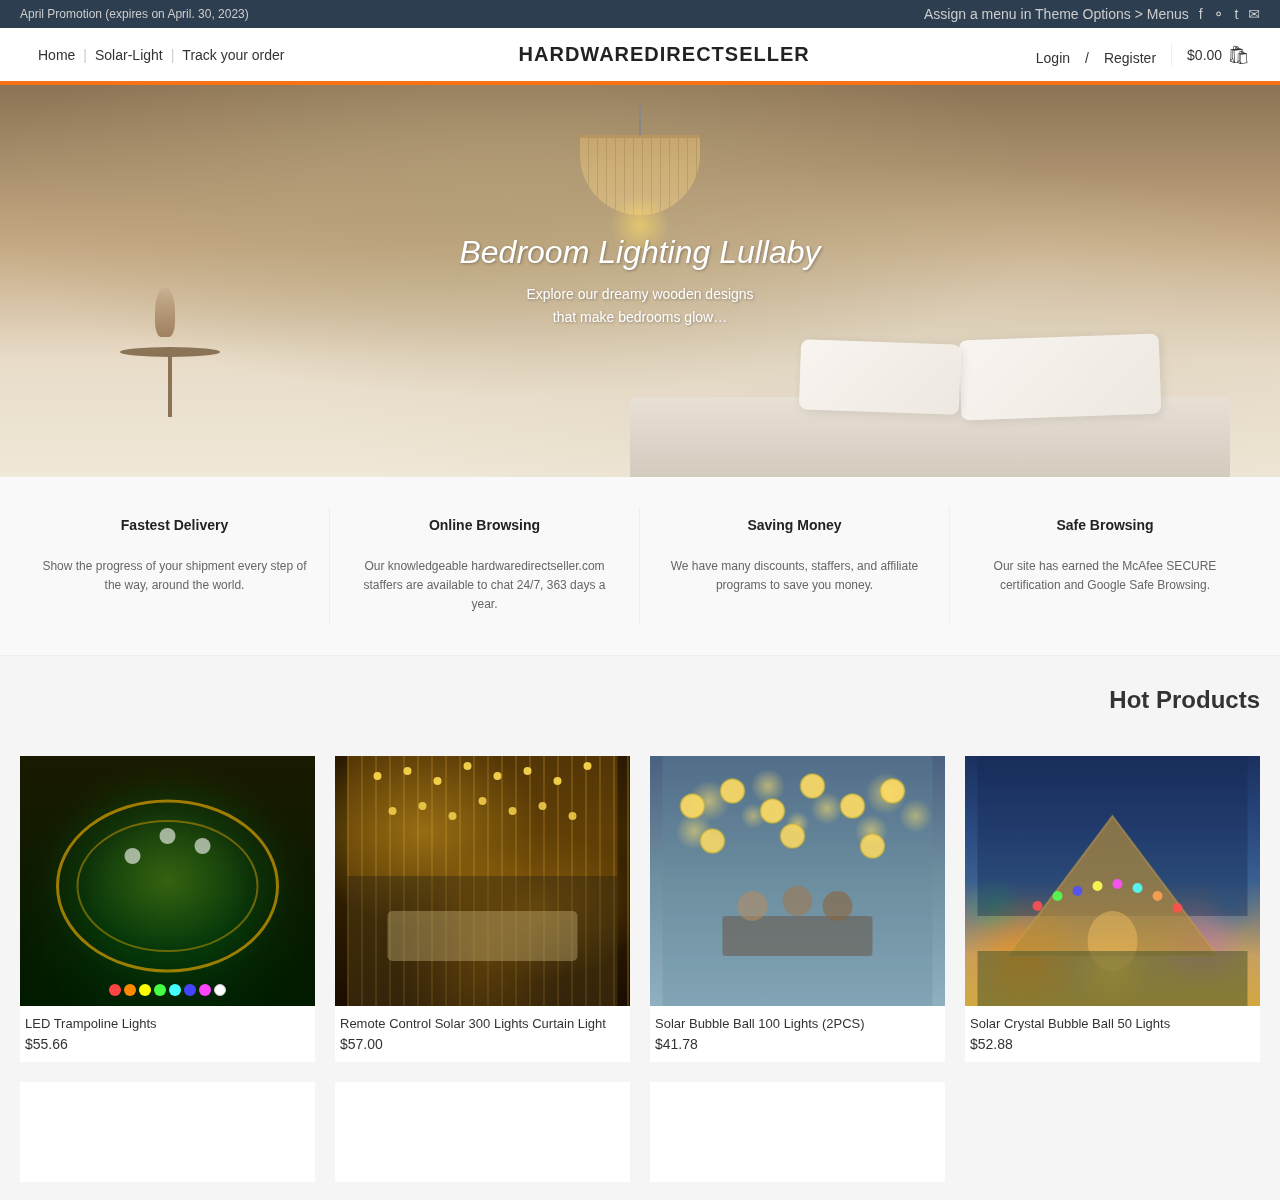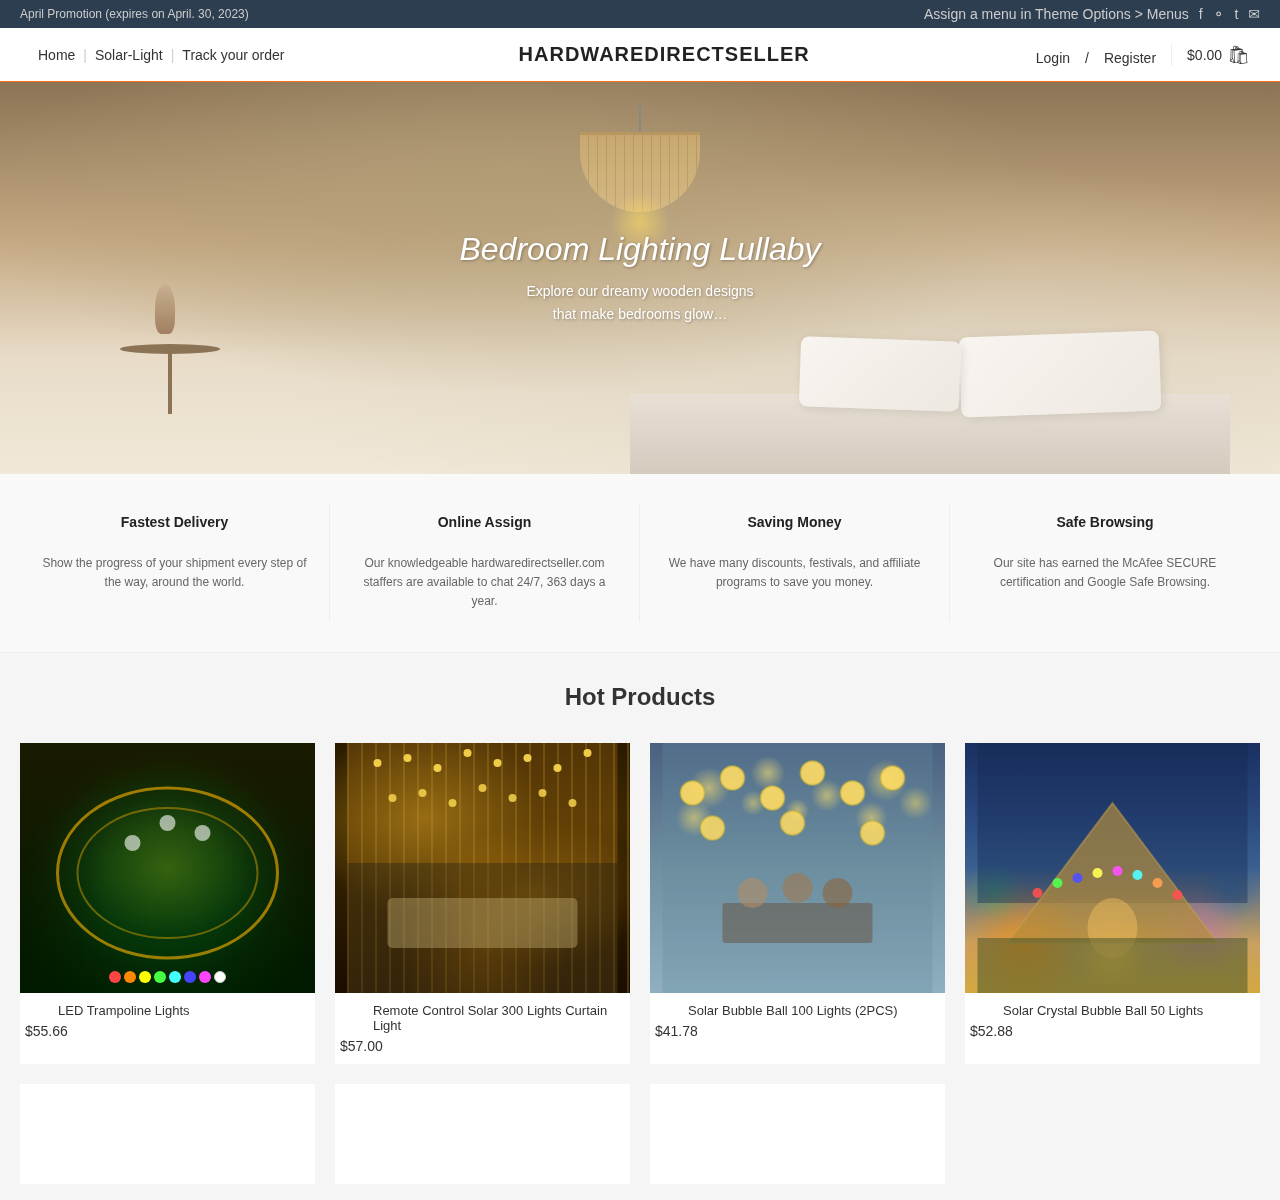--- a/index.html
+++ b/index.html
@@ -29,21 +29,21 @@
       color: #e8a000;
       text-decoration: none;
     }
 
     
     .header {
       display: flex;
       align-items: center;
       justify-content: space-between;
       padding: 15px 30px;
-      border-bottom: 1px solid #f97316;
+      border-bottom: 4px solid #f97316;
       background: #fff;
     }
     .nav-left {
       display: flex;
       align-items: center;
       gap: 0;
       font-size: 14px;
     }
     .nav-left a {
       text-decoration: none;
@@ -255,25 +255,25 @@
       color: #666;
       line-height: 1.6;
     }
 
     
     .hot-products {
       padding: 30px 20px;
       background: #f5f5f5;
     }
     .section-title {
-      text-align: center;
+      text-align: right;
       font-size: 24px;
       font-weight: bold;
       color: #333;
-      margin-bottom: 32px;
+      margin-bottom: 42px;
     }
     .products-grid {
       display: grid;
       grid-template-columns: repeat(4, 1fr);
       gap: 20px;
       margin-bottom: 20px;
     }
     .product-card {
       background: #fff;
       cursor: pointer;
@@ -284,21 +284,20 @@
       overflow: hidden;
       position: relative;
     }
     .product-info {
       padding: 10px 5px;
     }
     .product-name {
       font-size: 13px;
       color: #333;
       margin-bottom: 5px;
-      margin-left: 33px;
     }
     .product-price {
       font-size: 14px;
       color: #333;
       font-weight: normal;
     }
 
     
     .img-trampoline {
       background: 
@@ -466,26 +465,26 @@
     </p>
   </div>
 </section>
 
 <section class="features">
   <div class="feature-item">
     <div class="feature-title">Fastest Delivery</div>
     <div class="feature-desc">Show the progress of your shipment every step of the way, around the world.</div>
   </div>
   <div class="feature-item">
-    <div class="feature-title">Online Assign</div>
+    <div class="feature-title">Online Browsing</div>
     <div class="feature-desc">Our knowledgeable hardwaredirectseller.com staffers are available to chat 24/7, 363 days a year.</div>
   </div>
   <div class="feature-item">
     <div class="feature-title">Saving Money</div>
-    <div class="feature-desc">We have many discounts, festivals, and affiliate programs to save you money.</div>
+    <div class="feature-desc">We have many discounts, staffers, and affiliate programs to save you money.</div>
   </div>
   <div class="feature-item">
     <div class="feature-title">Safe Browsing</div>
     <div class="feature-desc">Our site has earned the McAfee SECURE certification and Google Safe Browsing.</div>
   </div>
 </section>
 
 <section class="hot-products">
   <h2 class="section-title">Hot Products</h2>
 

